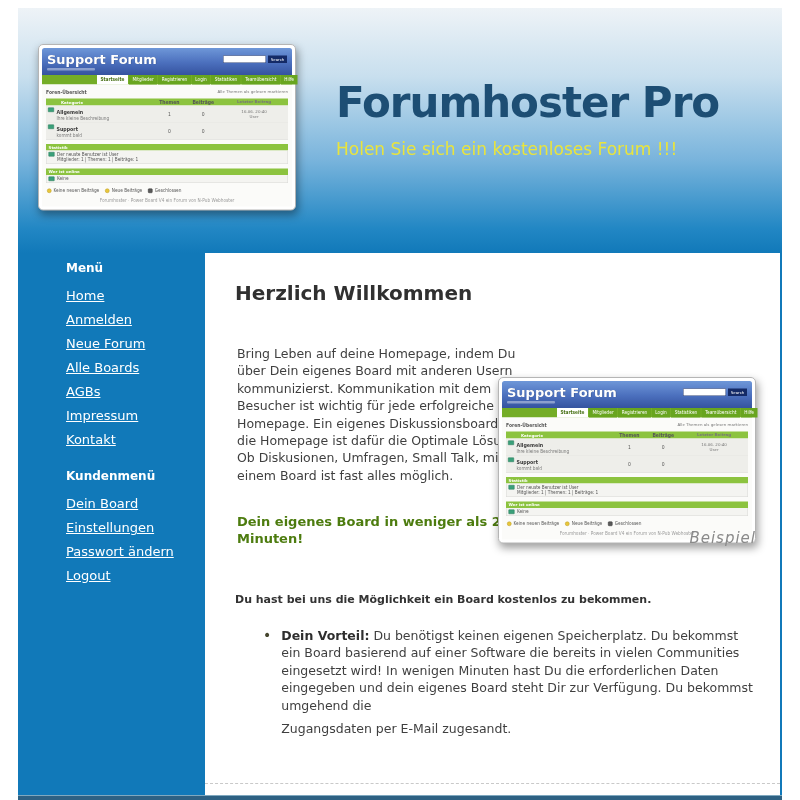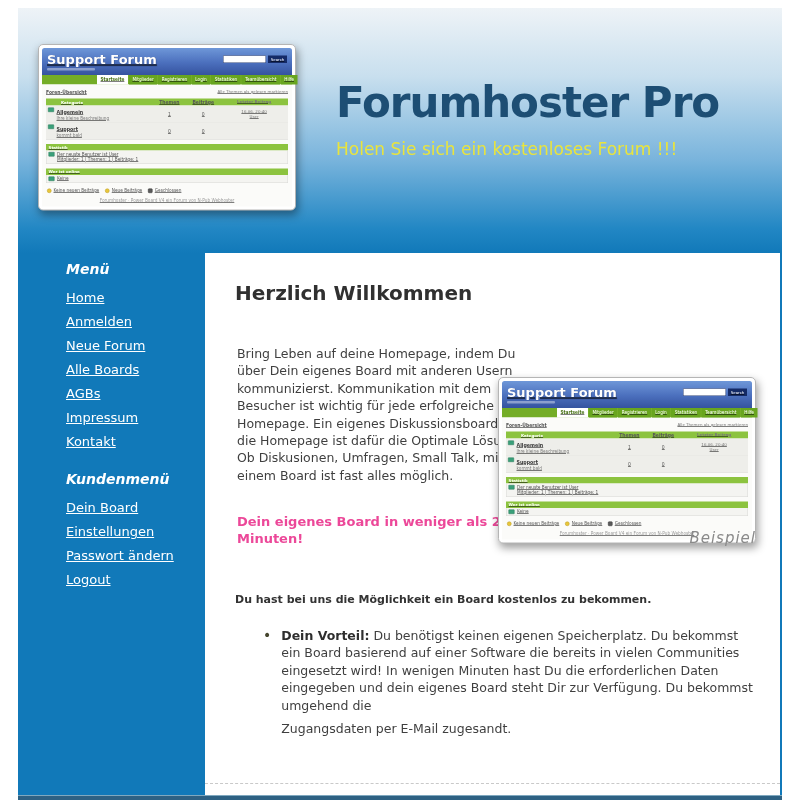--- a/index.html
+++ b/index.html
@@ -12,46 +12,46 @@
   
   .header { position:absolute; left:0; top:0; width:100%; height:245px;
             background:linear-gradient(to bottom,#eef3f7 0%,#c8dfee 28%,#79b4dc 62%,#2287c4 90%,#1179b9 100%); }
   .brand { position:absolute; left:318px; top:70px; width:430px; }
   .brand-title { font-size:42px; font-weight:bold; color:#1d4e74; letter-spacing:-1px; }
   .brand-tagline { margin-top:12px; font-size:17px; font-weight:normal; color:#e9e43d; }
 
   
   .body-row { position:absolute; left:0; top:245px; right:0; bottom:5px; display:flex; }
   .sidebar { width:187px; padding:8px 0 0 48px; color:#fff; }
-  .side-title { font-size:14px; font-weight:bold; margin-bottom:13px;font-style:italic; }
+  .side-title { font-size:12px; font-weight:bold; margin-bottom:13px; }
   .side-title.second { margin-top:22px; }
   .side-link { display:block; font-size:13px; color:#ffffff; text-decoration:underline;
                margin-bottom:9px; cursor:pointer; }
   .main { flex:1; background:#ffffff; margin-right:2px; position:relative; }
   .dashed-line { position:absolute; left:0; right:0; bottom:11px; border-top:1px dashed #c9c9c9; }
 
   .page-title { position:absolute; left:30px; top:28px; font-size:20px; font-weight:bold; color:#303030; }
   .intro { position:absolute; left:32px; top:92px; width:285px; font-size:12.5px;
            line-height:17.4px; color:#3f3f3f; }
   .highlight { position:absolute; left:32px; top:260px; width:300px; font-size:13px;
-               font-weight:bold; color:#ec4899; line-height:17px; }
+               font-weight:bold; color:#4d7c0f; line-height:17px; }
   .offer { position:absolute; left:30px; top:340px; font-size:11px; font-weight:bold; color:#333; }
   .bullet-item { position:absolute; left:58px; top:374px; width:492px; display:flex; }
   .bullet { color:#45452d; font-size:14px; margin-right:10px; line-height:17px; }
   .bullet-text { font-size:12.5px; line-height:17.4px; color:#3f3f3f; }
   .bullet-text b { color:#2e2e2e; }
   .second-line { margin-top:6px; }
   .caption { position:absolute; left:293px; top:276px; width:258px; text-align:right;
              font-size:15px; font-style:italic; color:#8a8a8a; letter-spacing:1px; }
 
   .page-footer-strip { position:absolute; left:0; bottom:0; width:100%; height:5px;
                        background:#2e6183; border-top:1px solid #7fa8bf; }
 
   
-  .shot-slot { position:absolute; width:260px; height:160px;text-decoration:underline; }
+  .shot-slot { position:absolute; width:260px; height:160px; }
   .shot-header { left:20px; top:36px; }
   .shot-example { left:293px; top:124px; }
   .fs-card { width:516px; background:#fff; border:2px solid #b5b5b5; border-radius:10px;
              padding:6px; box-shadow:3px 8px 16px rgba(0,0,0,.38);
              transform:scale(.5); transform-origin:0 0; }
   .fs-header { height:54px; border-radius:5px 5px 0 0; padding:7px 10px;
                background:linear-gradient(to bottom,#6e97d8 0%,#4b6fbd 55%,#35539f 100%);
                display:flex; justify-content:space-between; }
   .fs-title { font-size:26px; font-weight:bold; color:#fff; text-shadow:1px 1px 1px rgba(0,0,0,.3); }
   .fs-subbar { width:96px; height:5px; margin-top:3px; background:rgba(255,255,255,.4); border-radius:2px; }

